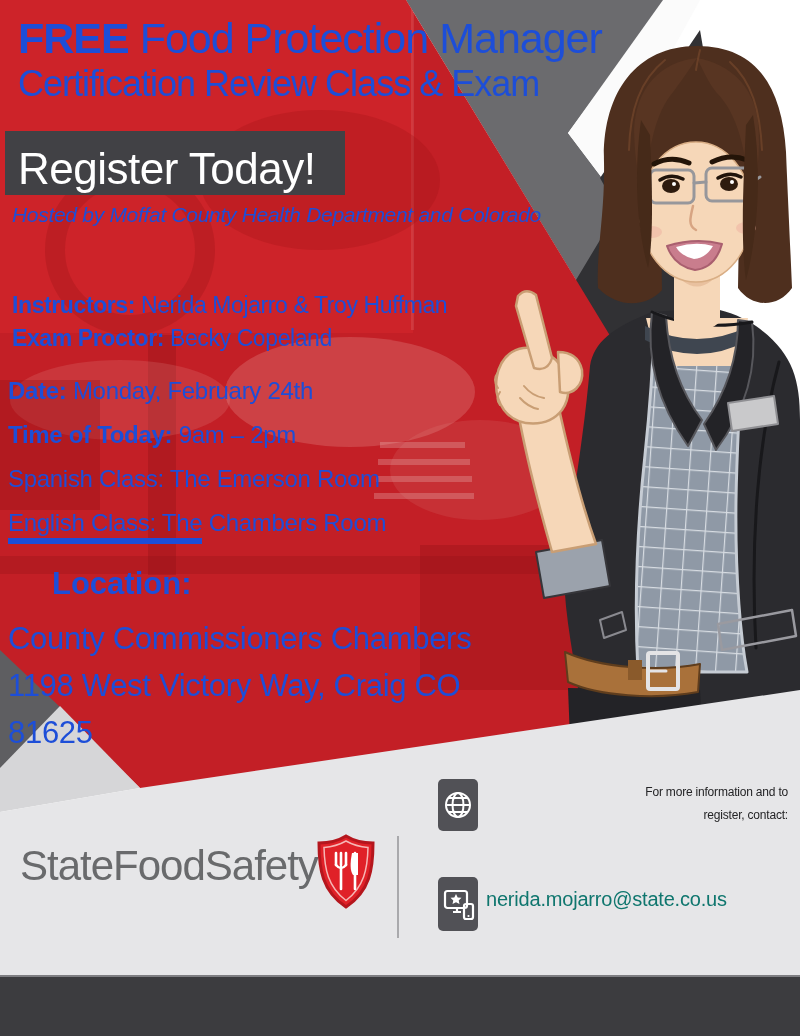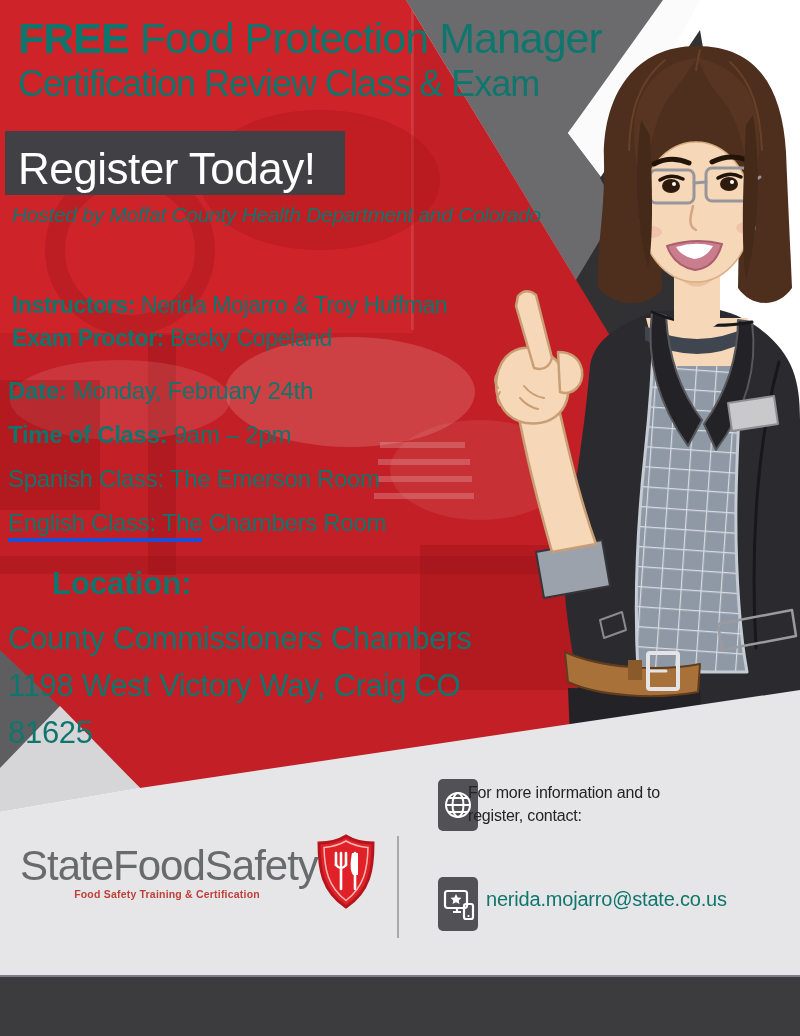--- a/index.html
+++ b/index.html
@@ -1,41 +1,41 @@
 <!DOCTYPE html>
 <html><head>
 <meta charset="utf-8">
 <style>
   html,body{margin:0;padding:0;background:#888;}
   .page{position:relative;width:800px;height:1036px;overflow:hidden;background:#fff;
         font-family:"Liberation Sans",sans-serif;margin:0 auto;}
   .bg{position:absolute;left:0;top:0;width:800px;height:1036px;}
   .abs{position:absolute;white-space:nowrap;}
-  .white{color:#0f766e;}
+  .white{color:#1d4ed8;}
   .title1{left:18px;top:14px;font-size:43px;letter-spacing:-1px;font-weight:400;}
   .title1 b{font-weight:700;}
   .title2{left:18px;top:63px;font-size:36px;letter-spacing:-1px;font-weight:400;}
   .banner{left:5px;top:131px;width:340px;height:64px;background:#414145;}
   .banner span{position:absolute;left:13px;top:5px;font-size:44px;letter-spacing:-0.5px;color:#fff;margin-top:8px;}
   .hosted{left:12px;font-size:21px;font-style:italic;letter-spacing:-0.3px;}
   .staffline{left:12px;font-size:23px;letter-spacing:-0.4px;}
   .staffline .lbl{font-weight:700;}
   .detail{left:8px;font-size:24px;letter-spacing:-0.3px;}
   .detail .lbl{font-weight:700;}
-  .u{border-bottom:4px solid #1d4ed8;padding-bottom:2px;text-align:center;}
+  .u{border-bottom:6px solid #1d4ed8;padding-bottom:2px;text-align:center;}
   .loclabel{left:8px;top:566px;font-size:31px;font-weight:700;margin-left:44px;}
   .locline{left:8px;font-size:31px;letter-spacing:-0.3px;}
   .wordmark{left:20px;top:842px;font-size:42px;letter-spacing:-1px;color:#696a6c;text-align:right;}
   .tagline{left:22px;top:888px;width:290px;text-align:center;font-size:10.5px;font-weight:700;
            letter-spacing:0.2px;color:#bf4038;}
   .vdivider{left:397px;top:836px;width:2px;height:102px;background:#a9a9ac;}
   .tile{position:absolute;width:40px;height:52px;background:#515156;border-radius:5px;}
   .tile-globe{left:438px;top:779px;}
   .tile-devices{left:438px;top:877px;height:54px;}
-  .info{left:468px;top:781px;width:320px;text-align:left;font-size:16px;line-height:23px;
+  .info{left:468px;top:781px;width:320px;text-align:right;font-size:12px;line-height:23px;
         letter-spacing:-0.2px;color:#242426;white-space:normal;}
   .email{left:486px;top:888px;font-size:20px;letter-spacing:-0.2px;color:#0f766e;text-align:center;}
   .footer{left:0;top:975px;width:800px;height:61px;background:#3c3c3f;border-top:2px solid #7e7e82;}
   .shieldbox{left:314px;top:833px;width:64px;height:78px;}
 </style>
 </head>
 <body>
 
 <div class="page">
 
@@ -172,35 +172,34 @@
   <div class="abs white staffline" style="top:325px">
     <span class="lbl">Exam Proctor:</span>
     <span>Becky Copeland</span>
   </div>
 
   <div class="abs white detail" style="top:377px">
     <span class="lbl">Date:</span>
     <span>Monday, February 24th</span>
   </div>
   <div class="abs white detail" style="top:421px">
-    <span class="lbl">Time of Class:</span>
+    <span class="lbl">Time of Today:</span>
     <span>9am – 2pm</span>
   </div>
   <div class="abs white detail" style="top:465px">Spanish Class: The Emerson Room</div>
   <div class="abs white detail" style="top:509px">
     <span class="u">English Class: The</span><span> Chambers Room</span>
   </div>
 
   <div class="abs white loclabel">Location:</div>
   <div class="abs white locline" style="top:621px">County Commissioners Chambers</div>
   <div class="abs white locline" style="top:668px">1198 West Victory Way, Craig CO</div>
   <div class="abs white locline" style="top:715px">81625</div>
 
   <div class="abs wordmark">StateFoodSafety</div>
-  <div class="abs tagline">Food Safety Training &amp; Certification</div>
 
   <svg class="abs shieldbox" viewBox="0 0 64 78">
     <path d="M32,3 C24,8 14,10 5,10 C5,36 8,58 32,74 C56,58 59,36 59,10 C50,10 40,8 32,3 Z" fill="#e02128" stroke="#b5161d" stroke-width="3"></path>
     <path d="M32,8 C25,12 17,14 10,14.5 C10.5,36 14,54 32,67.5 C50,54 53.5,36 54,14.5 C47,14 39,12 32,8 Z" fill="none" stroke="#f6b7b5" stroke-width="1.5"></path>
     <g stroke="#ffffff" stroke-width="2.6" stroke-linecap="round">
       <path d="M22,20 V32 M27,20 V32 M32,20 V32"></path>
       <path d="M27,34 V56"></path>
       <path d="M22,32 Q27,38 32,32" fill="none"></path>
       <path d="M41,20 V56"></path>
     </g>

